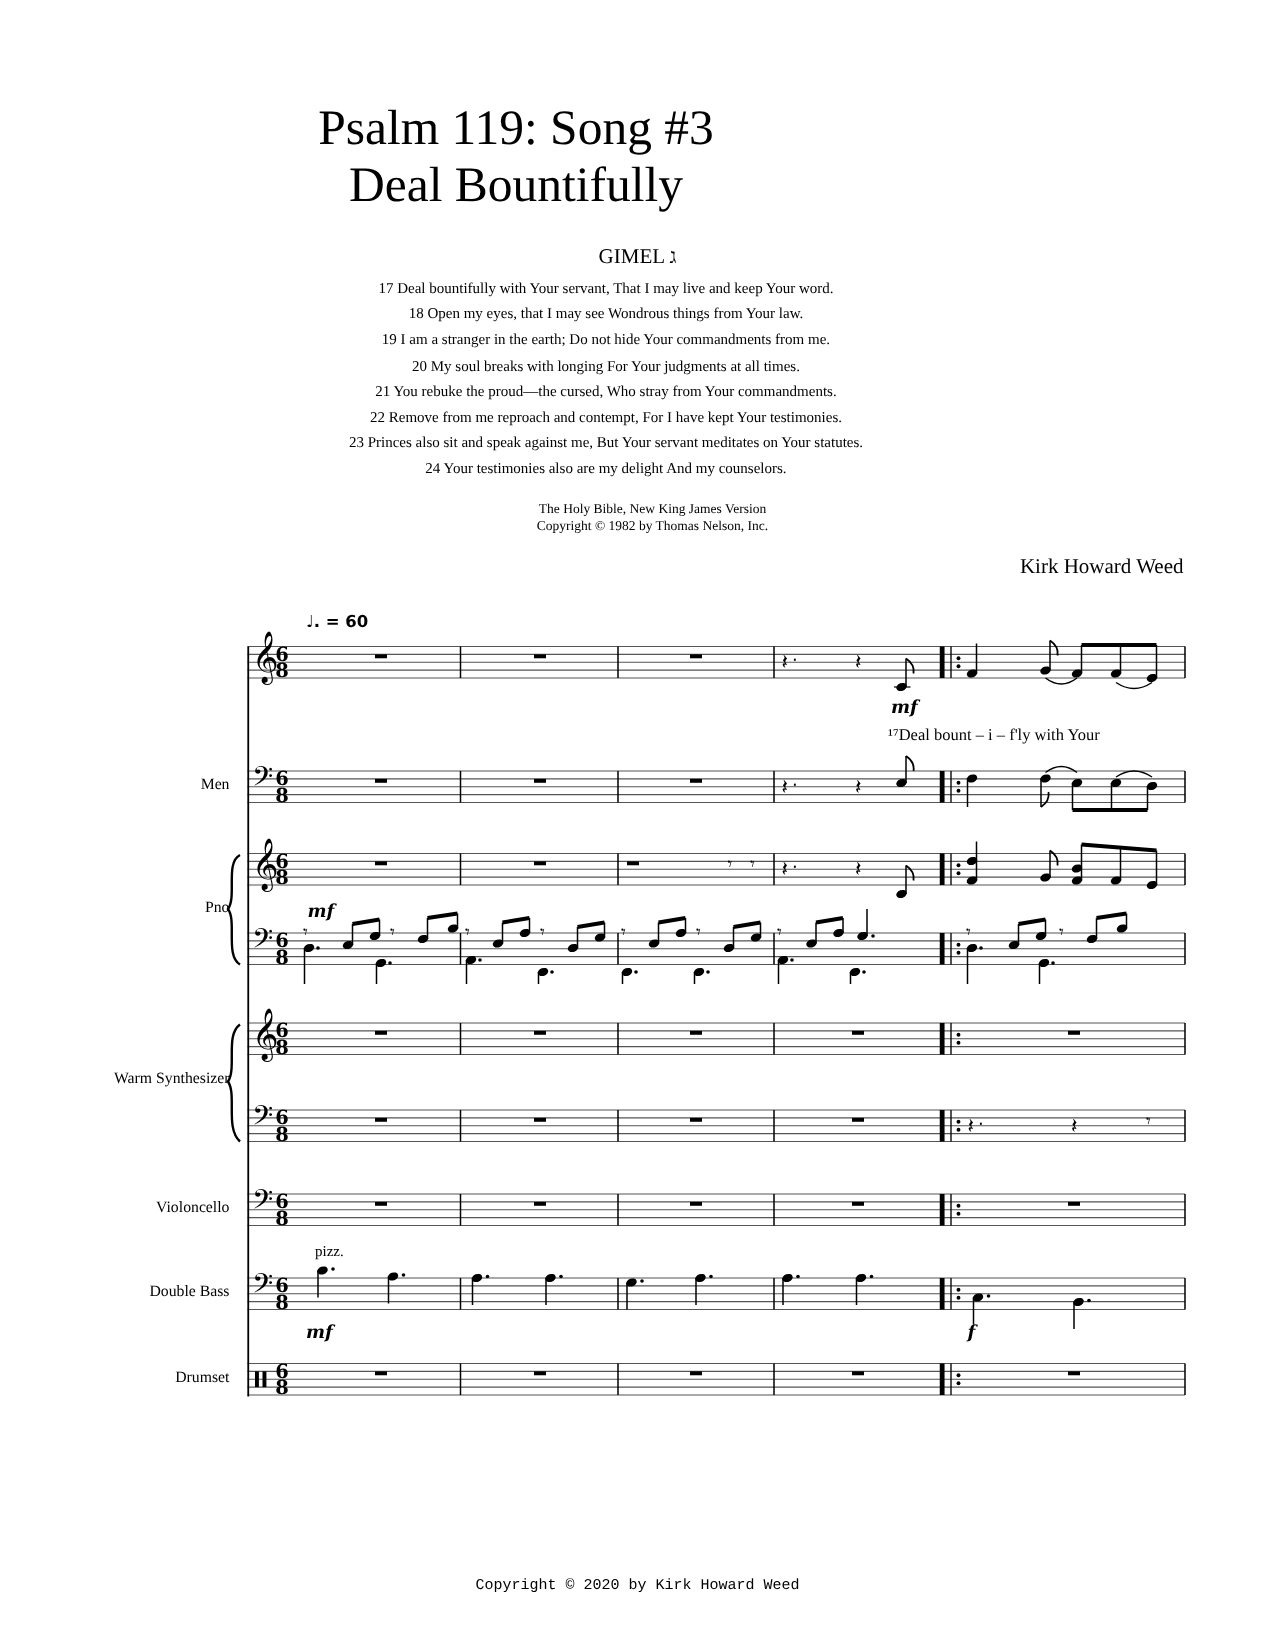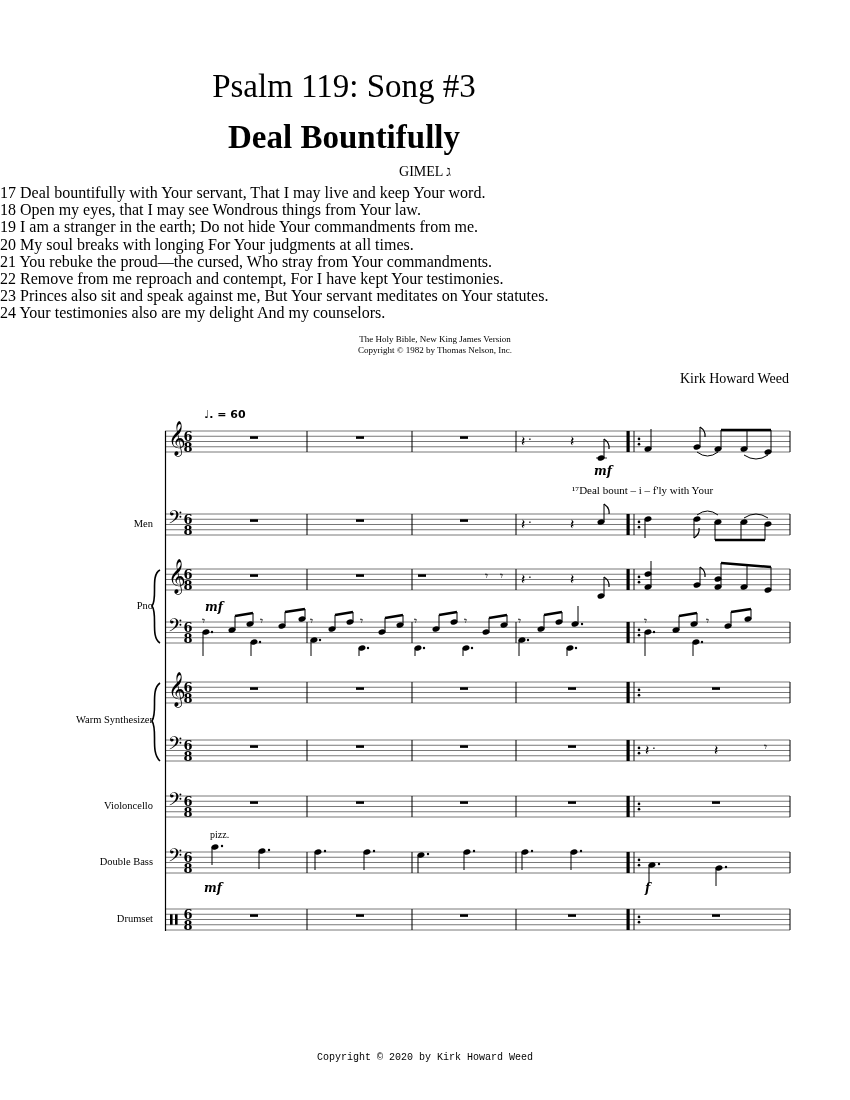--- a/index.html
+++ b/index.html
@@ -3,41 +3,41 @@
 <meta charset="utf-8">
 <style>
   html, body { margin: 0; padding: 0; background: #ffffff; }
   body { width: 850px; height: 1100px; position: relative; overflow: hidden;
          font-family: "DejaVu Serif", "Liberation Serif", serif; color: #000; }
   .abs { position: absolute; }
   .title { left: 0; width: 688px; text-align: center; font-family: "Liberation Serif", serif;
            font-size: 33px; line-height: 38px; }
   .verse-head { left: 0; width: 850px; text-align: center; font-family: "Liberation Serif", serif;
            font-size: 14px; top: 164px; }
-  .verses { left: 0; width: 808px; top: 184px; 
-            font-family: "Liberation Serif", serif; font-size: 16px; line-height: 17.2px; }
+  .verses { left: 0; width: 808px; top: 184px; text-align: center;
+            font-family: "Liberation Serif", serif; font-size: 10px; line-height: 17.2px; }
   .verse-line { display: block; white-space: nowrap; }
   .credit { left: 320px; width: 230px; text-align: center; font-family: "Liberation Serif", serif;
             font-size: 9px; line-height: 11px; top: 334px; }
   .composer { right: 61px; top: 371px; font-family: "Liberation Serif", serif; font-size: 14px; }
   .footer { left: 0; width: 850px; text-align: center; top: 1052px;
             font-family: Liberation Mono, monospace; font-size: 10px; }
   .inst-label { font-family: "Liberation Serif", serif; font-size: 10.5px; text-align: right;
                 width: 140px; left: 13px; white-space: nowrap; }
   svg#score { position: absolute; left: 0; top: 0; }
   .tempo { left: 204px; top: 408px; font-family: "DejaVu Sans", sans-serif; font-weight: bold; font-size: 11px; }
   .lyric { font-family: "Liberation Serif", serif; font-size: 11px; top: 484px; white-space: nowrap; }
   .dyn { font-family: "DejaVu Serif", serif; font-style: italic; font-weight: bold; font-size: 12px; }
   .pizz { font-family: "Liberation Serif", serif; font-size: 10px; }
 </style>
 </head>
 <body>
 
 <div class="abs title" style="top:67px;">Psalm 119: Song #3</div>
-<div class="abs title" style="top:118px;font-weight:bold;">Deal Bountifully</div>
+<div class="abs title" style="top:105px;">Deal Bountifully</div>
 
 <div class="abs verse-head">GIMEL ג</div>
 
 <div class="abs verses">
   <span class="verse-line">17 Deal bountifully with Your servant, That I may live and keep Your word.</span>
   <span class="verse-line">18 Open my eyes, that I may see Wondrous things from Your law.</span>
   <span class="verse-line">19 I am a stranger in the earth; Do not hide Your commandments from me.</span>
   <span class="verse-line">20 My soul breaks with longing For Your judgments at all times.</span>
   <span class="verse-line">21 You rebuke the proud—the cursed, Who stray from Your commandments.</span>
   <span class="verse-line">22 Remove from me reproach and contempt, For I have kept Your testimonies.</span>
@@ -436,15 +436,15 @@
   <path d="M160 570 C 150 575, 158 598, 152 606 C 158 614, 150 637, 160 643" fill="none" stroke="#000" stroke-width="1.6"></path>
   <path d="M160 683 C 150 690, 158 712, 152 721 C 158 730, 150 752, 160 761" fill="none" stroke="#000" stroke-width="1.6"></path>
 </svg>
 
 <div class="abs dyn" style="left:594px; top:464px;">mf</div>
 <div class="abs dyn" style="left:205px; top:600px;">mf</div>
 <div class="abs dyn" style="left:204px; top:881px;">mf</div>
 <div class="abs dyn" style="left:645px; top:881px;">f</div>
 <div class="abs pizz" style="left:210px; top:829px;">pizz.</div>
 
-<div class="abs lyric" style="left:572px;">¹⁷Deal   bount  –  i – f'ly with Your</div>
+<div class="abs lyric" style="left:592px;">¹⁷Deal   bount  –  i – f'ly with Your</div>
 
 <div class="abs footer">Copyright © 2020 by Kirk Howard Weed</div>
 
 </body></html>

